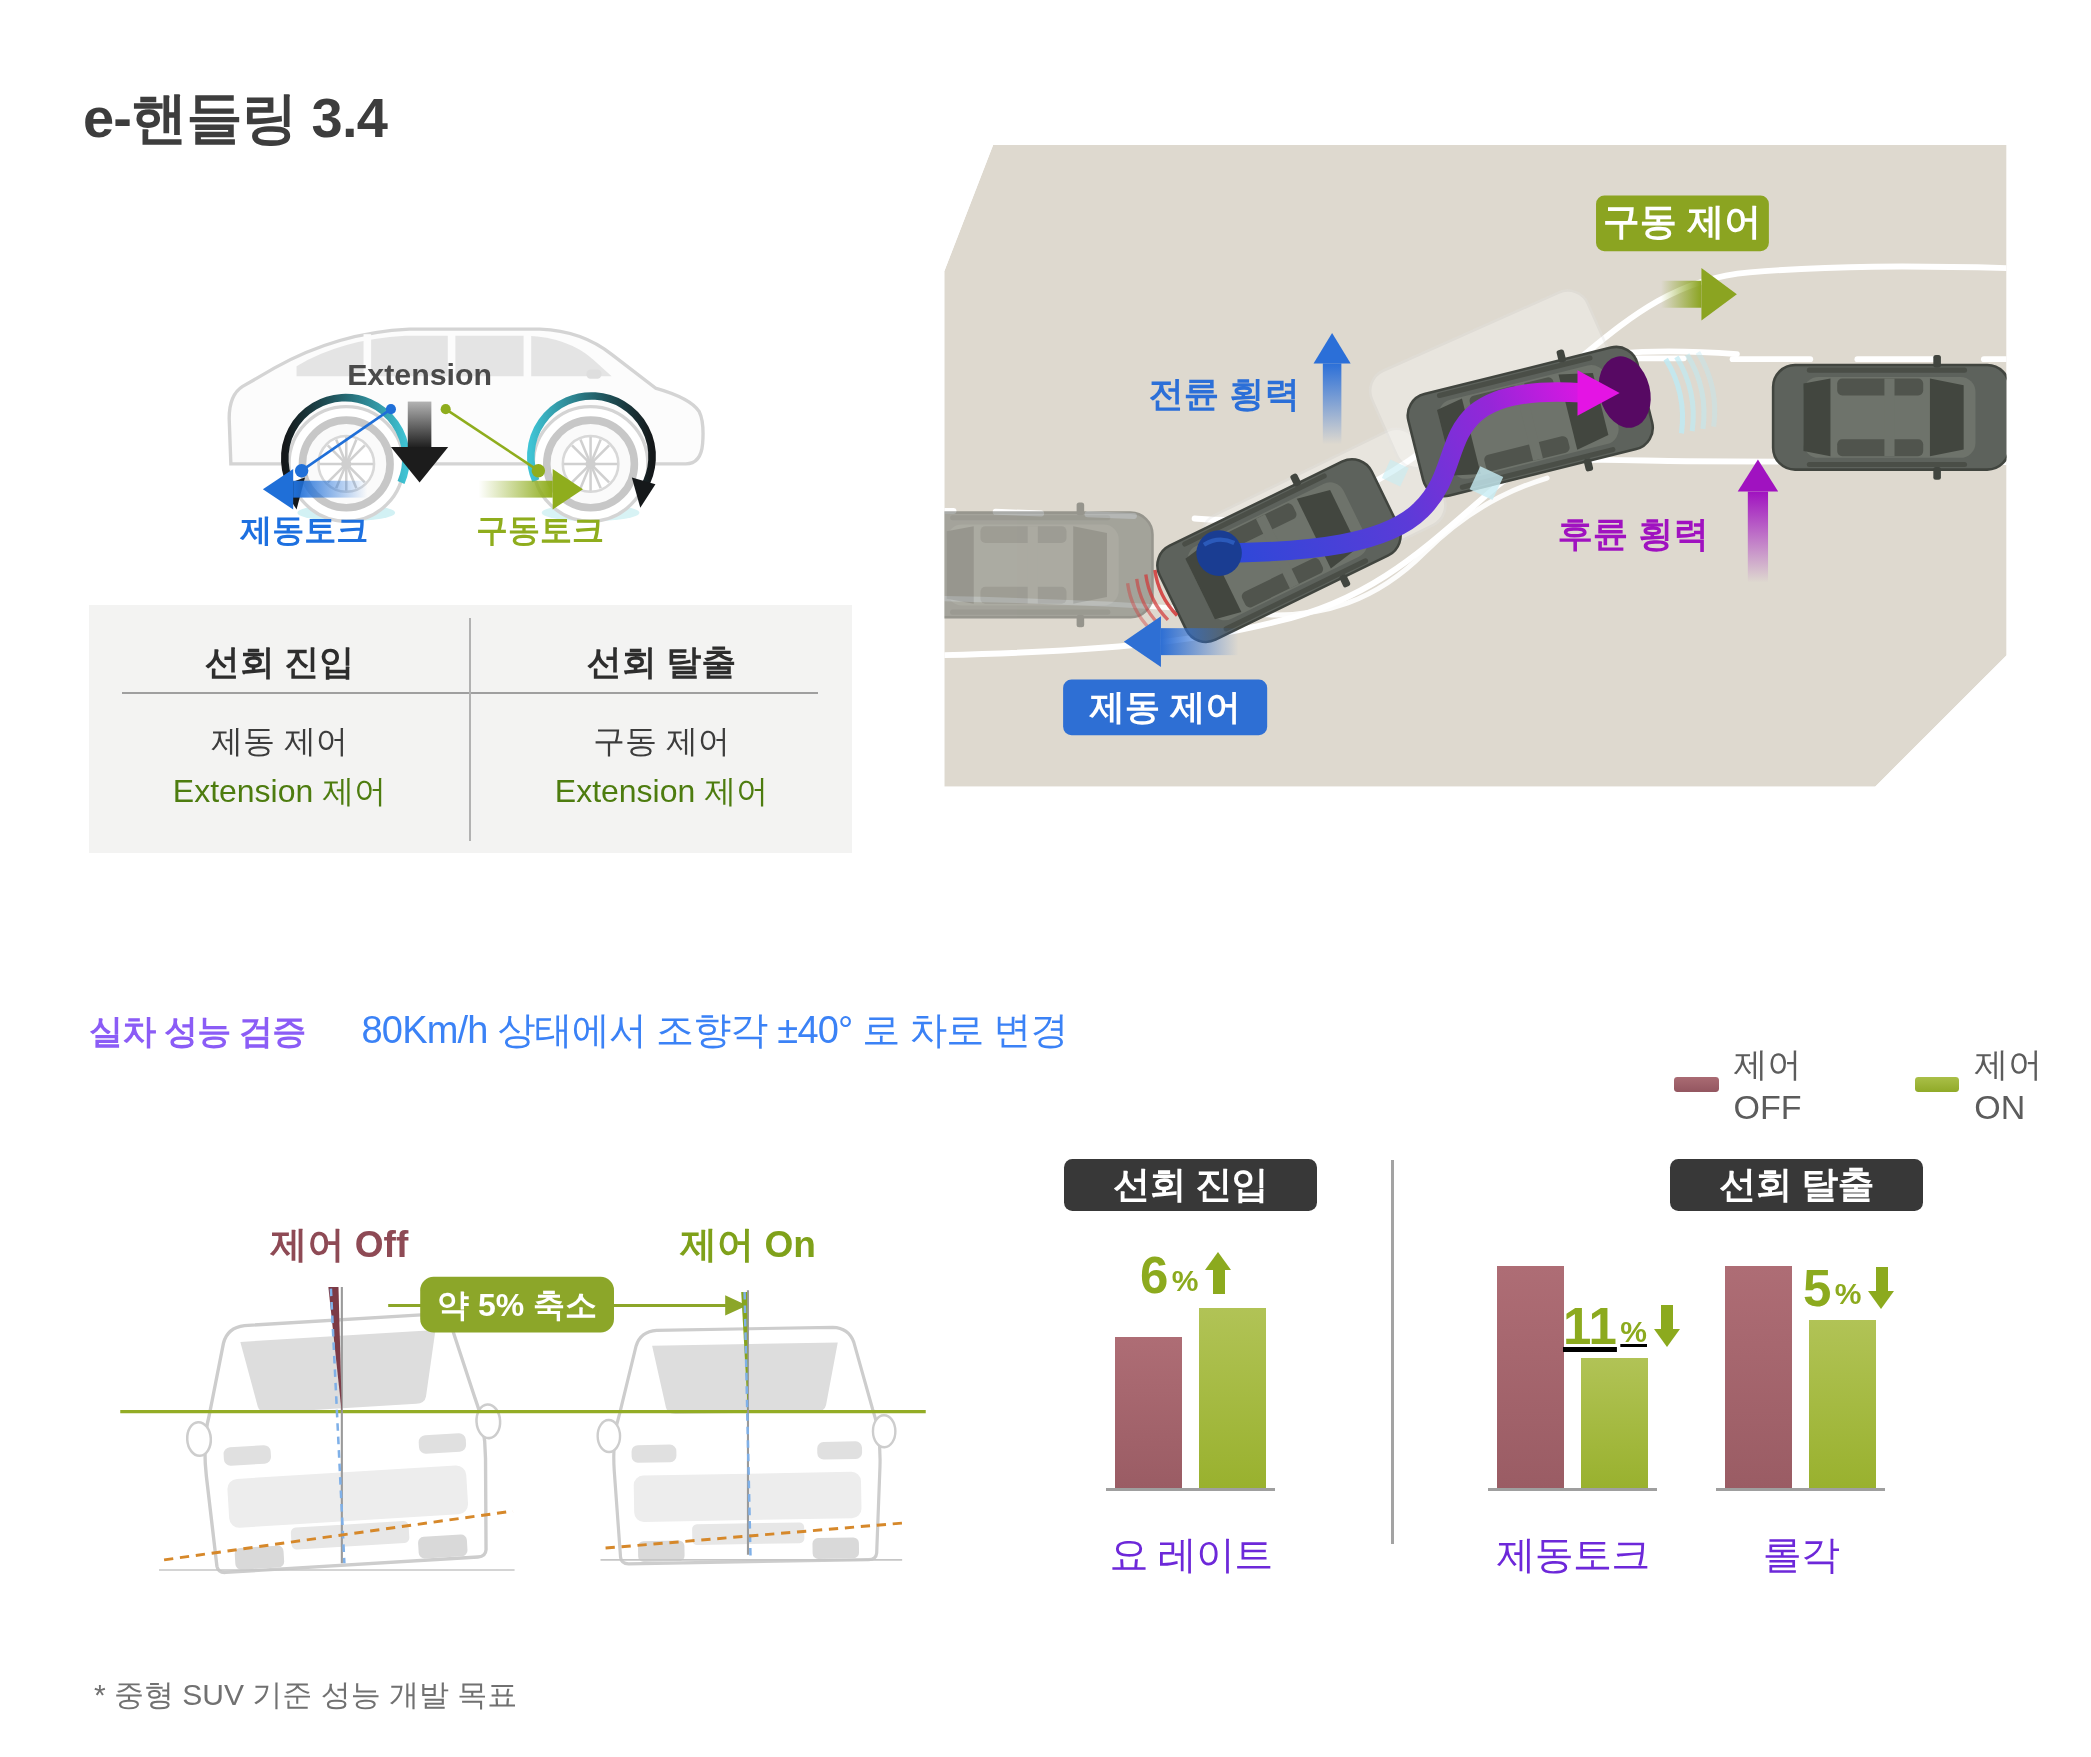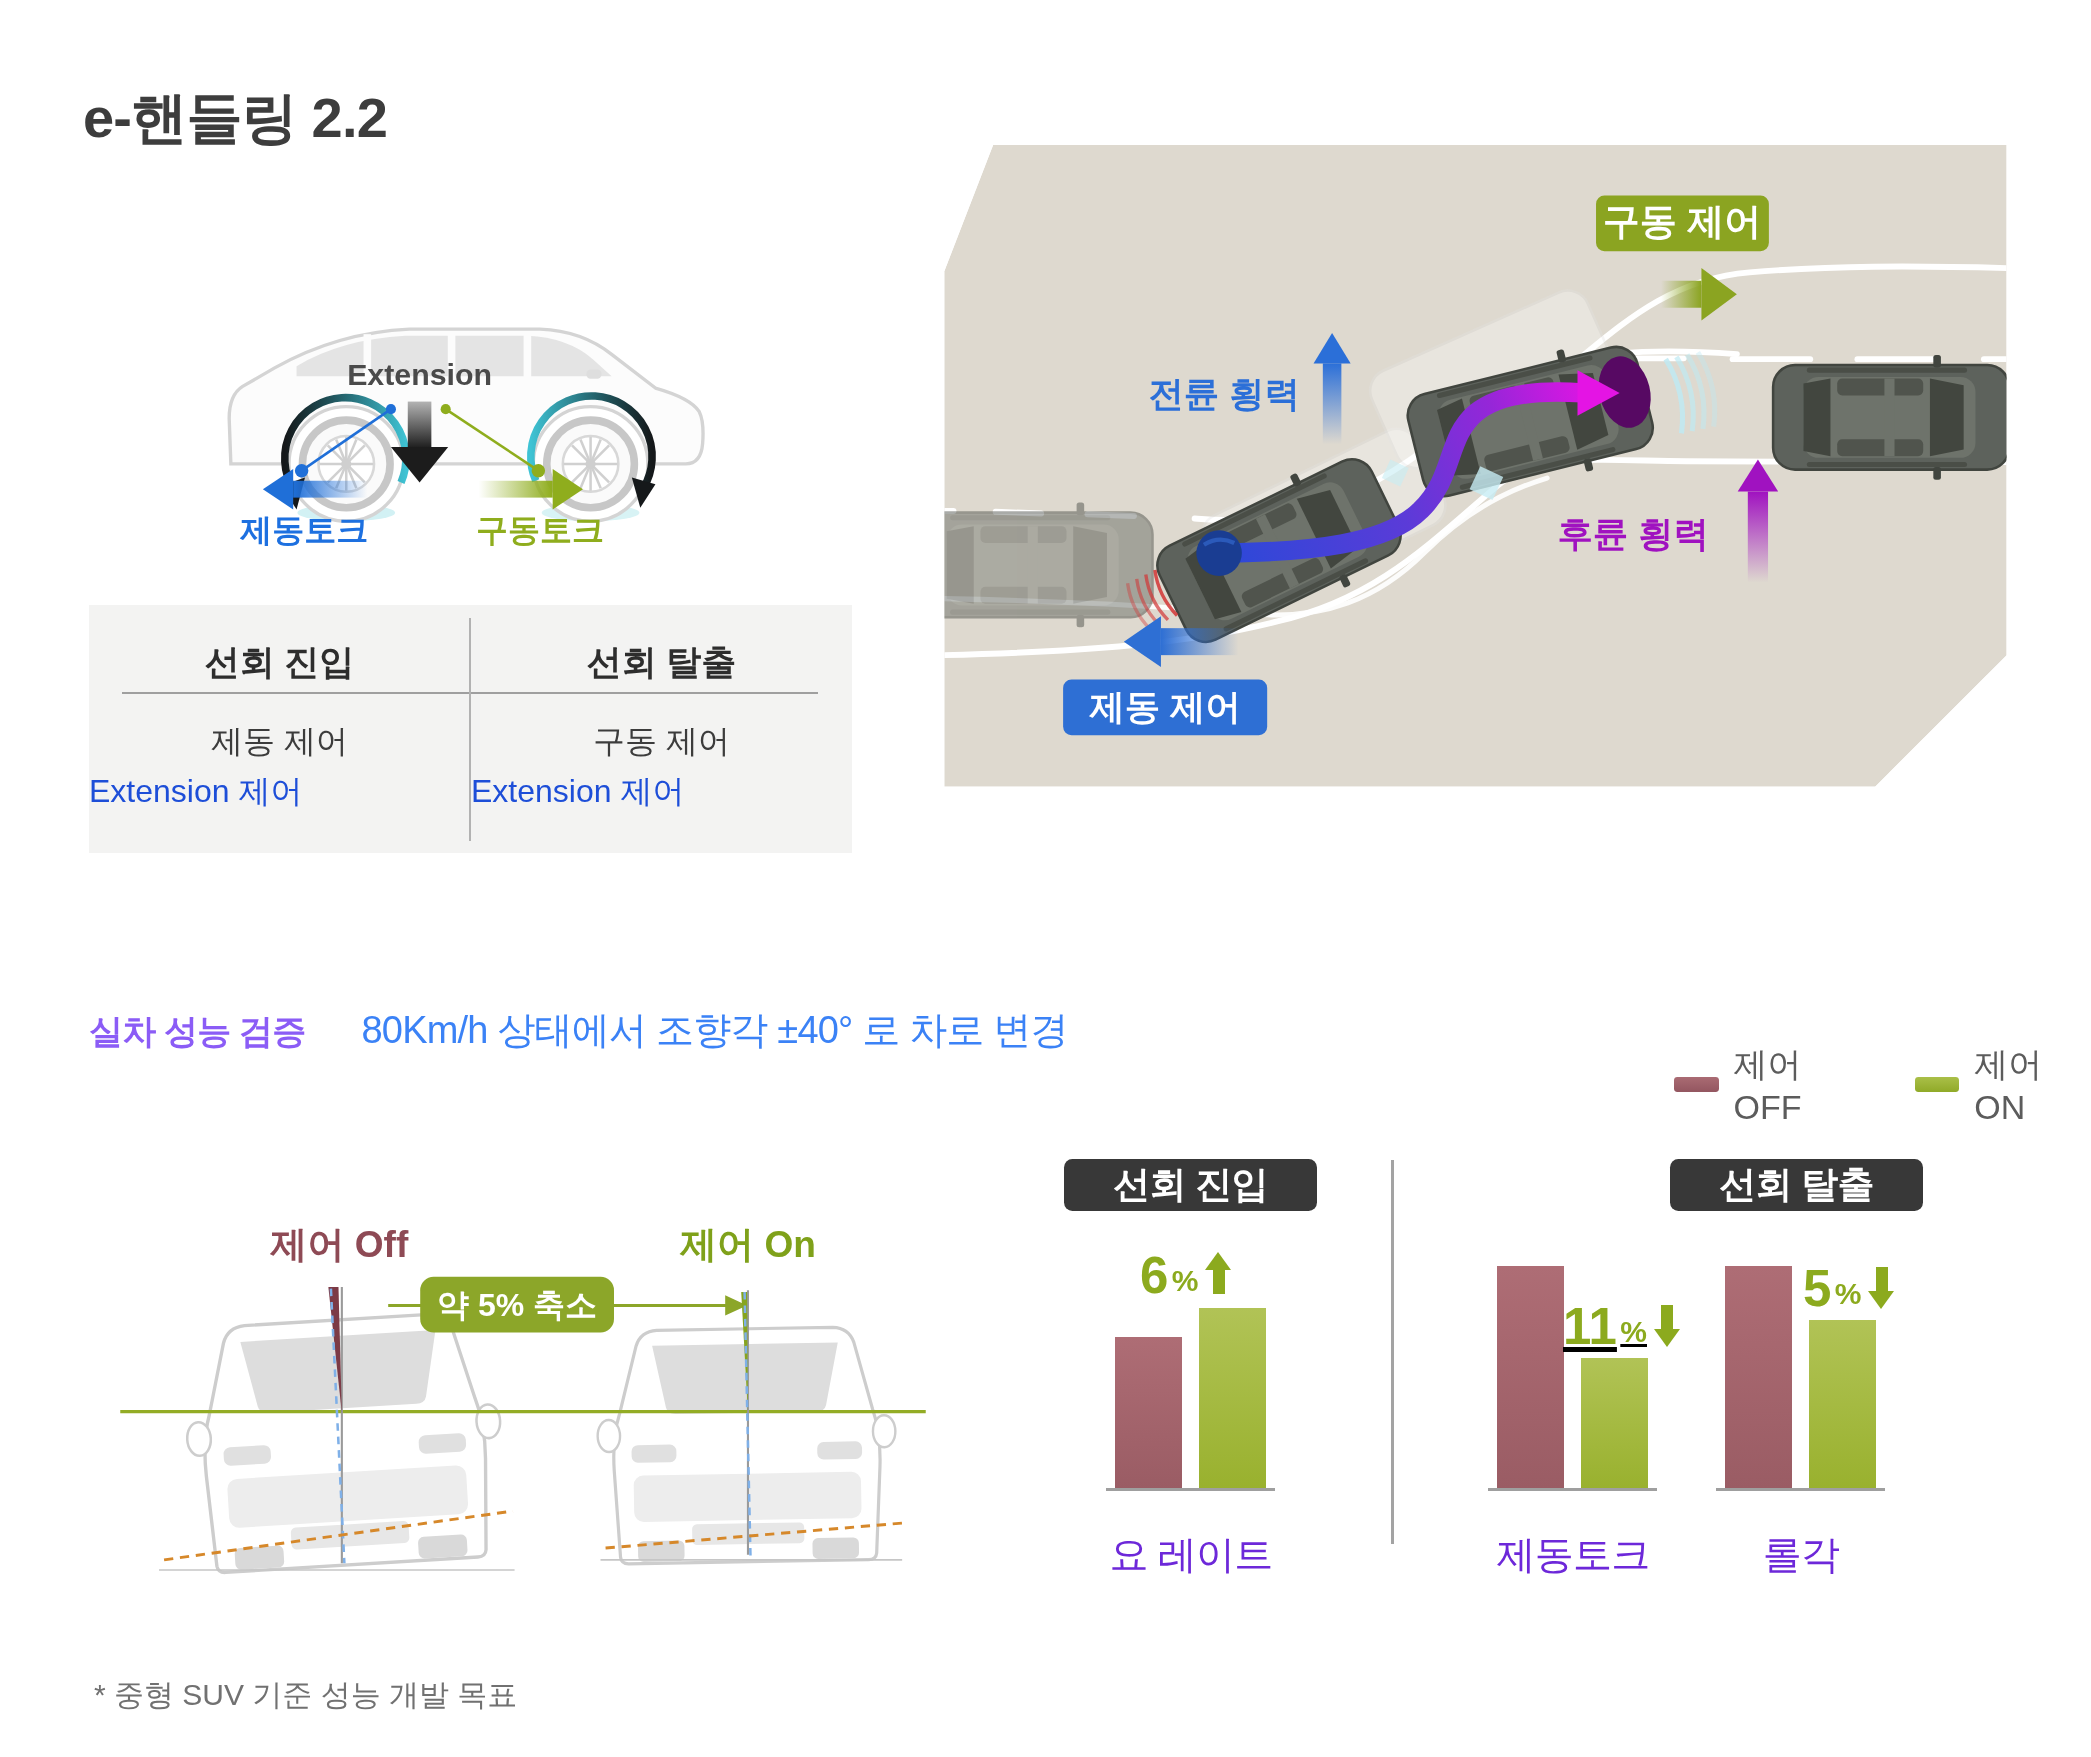--- a/index.html
+++ b/index.html
@@ -13,21 +13,21 @@
   #section-title{font-size:34px;font-weight:bold;color:#8b5cf6;letter-spacing:-0.8px;}
   #section-subtitle{font-size:38px;color:#3b82f6;margin-left:56px;letter-spacing:-0.8px;}
   #footnote{left:94px;top:1660px;font-size:30px;color:#717171;margin-top:15px;}
 
   
   #control-table{left:89px;top:605px;width:763px;height:248px;background:#f3f3f2;}
   .tbl-col{position:absolute;top:0;width:381px;height:100%;}
   .tbl-col.c0{left:0;} .tbl-col.c1{left:382px;}
   .tbl-header{position:absolute;top:34px;width:100%;text-align:center;font-size:35px;font-weight:bold;color:#2d2d2d;}
   .tbl-row1{position:absolute;top:115px;width:100%;text-align:center;font-size:32px;color:#3c3c3c;}
-  .tbl-row2{position:absolute;top:165px;width:100%;text-align:left;font-size:32px;color:#1d4ed8;}
+  .tbl-row2{position:absolute;top:165px;width:100%;text-align:center;font-size:32px;color:#4d7c0f;}
   #tbl-hline{left:122px;top:692px;width:696px;height:1.7px;background:#9f9f9f;}
   #tbl-vline{left:469px;top:618px;width:1.7px;height:223px;background:#b2b2b2;}
 
   
   #legend{left:1674px;top:1042px;display:flex;gap:49px;align-items:center;}
   .legend-item{display:flex;align-items:center;gap:15px;}
   .legend-label{font-size:34px;color:#5c5c5c;}
   .swatch{width:49px;height:14.3px;border-radius:3.4px;display:inline-block;}
   .swatch.off{background:linear-gradient(180deg,#aa6b73,#935660);}
   .swatch.on{background:linear-gradient(180deg,#aabf48,#90aa28);}
@@ -52,21 +52,21 @@
   .ba.down .head{bottom:0;border-top:18.6px solid #8caa1e;}
   .ba.down .stem{position:absolute;left:7.6px;bottom:17px;width:11.8px;height:25px;background:#8caa1e;}
 
   svg text{font-family:"Liberation Sans","DejaVu Sans",sans-serif;}
 </style>
 </head>
 <body>
 
 <div id="canvas">
 
-  <div class="abs" id="page-title">e-핸들링 2.2</div>
+  <div class="abs" id="page-title">e-핸들링 3.4</div>
 
   <svg class="abs" style="left:190px;top:287px" width="540" height="278" viewBox="0 0 640 330">
     <defs>
       <linearGradient id="gExt" x1="0" y1="0" x2="0" y2="1">
         <stop offset="0" stop-color="#b3b3b3"></stop>
           <stop offset="1" stop-color="#161616"></stop>
       </linearGradient>
       <linearGradient id="gWheelL" x1="1" y1="0" x2="0" y2="0">
         <stop offset="0" stop-color="#3fc3d4"></stop>
           <stop offset="0.6" stop-color="#20565e"></stop>

